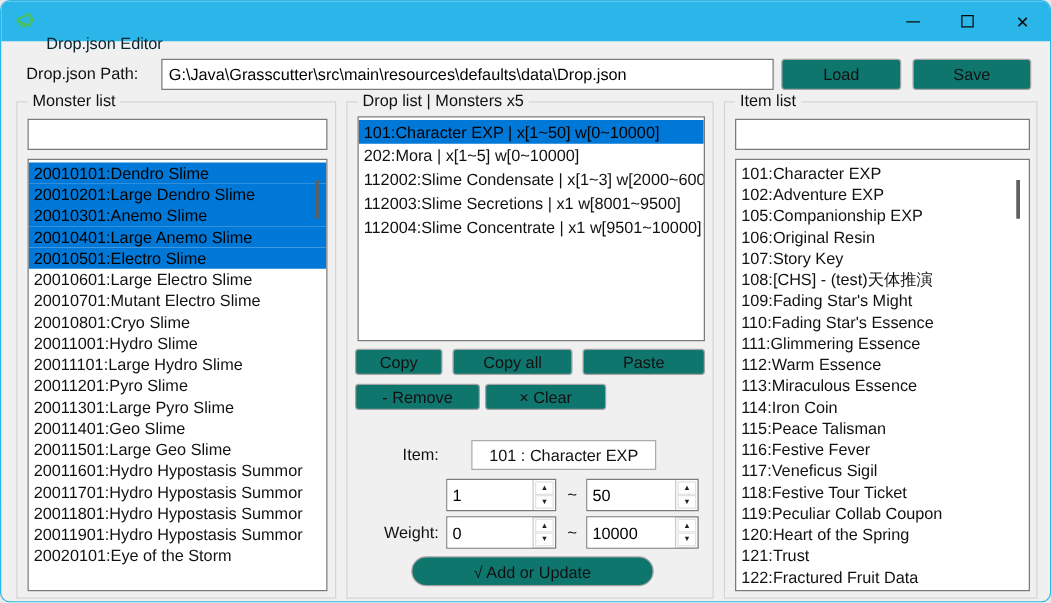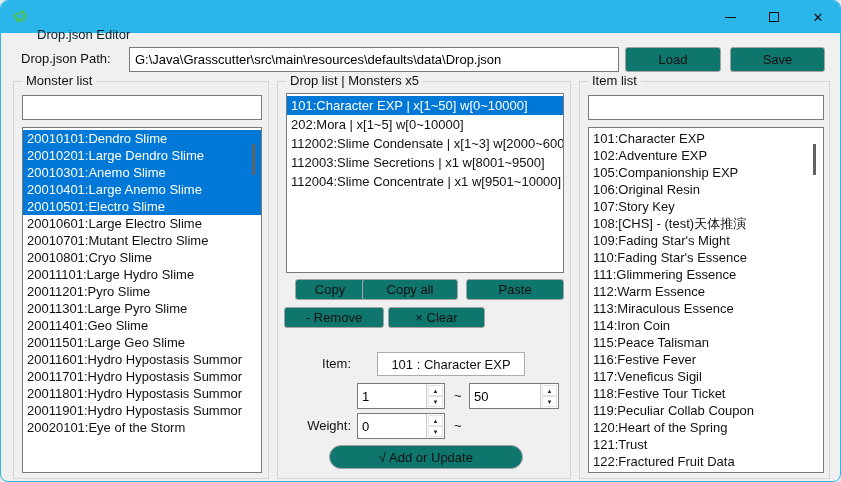--- a/index.html
+++ b/index.html
@@ -37,21 +37,21 @@
     position:absolute; top:-9px; left:8px; background:#f0f0f0;
     padding:0 4px; font-size:13px; white-space:nowrap;
   }
   
   .lb {
     position:absolute; background:#fff; border:1px solid #7a7a7a;
     overflow:hidden; padding-top:2px;
   }
   .lrow { height:17px; line-height:17px; padding-left:4px; white-space:nowrap; overflow:hidden; }
   .lb.wide-rows .lrow { height:19px; line-height:19px; }
-  .lrow.sel { background:#0078d7; color:#ffffff; }
+  .lrow.sel { background:#0078d7; color:#000000; }
   .thumb { position:absolute; width:3px; background:#606060; }
   
   .spin { position:absolute; display:flex; background:#fff; border:1px solid #7a7a7a; }
   .spin input {
     border:none; outline:none; flex:1; min-width:0; padding-left:4px;
     font-family:"Liberation Sans",sans-serif; font-size:13px;
   }
   .arrows { width:18px; display:flex; flex-direction:column; border-left:1px solid #c9c9c9; padding:1px; }
   .arrow {
     flex:1; display:flex; align-items:center; justify-content:center;
@@ -98,20 +98,21 @@
     <input class="tf" style="left: 8px; top: 13px; width: 240px; height: 25px;" value="">
     <div class="lb" style="left:8px; top:45px; width:240px; height:346px;">
         <div class="lrow sel">20010101:Dendro Slime</div>
         <div class="lrow sel">20010201:Large Dendro Slime</div>
         <div class="lrow sel">20010301:Anemo Slime</div>
         <div class="lrow sel">20010401:Large Anemo Slime</div>
         <div class="lrow sel">20010501:Electro Slime</div>
         <div class="lrow">20010601:Large Electro Slime</div>
         <div class="lrow">20010701:Mutant Electro Slime</div>
         <div class="lrow">20010801:Cryo Slime</div>
+        <div class="lrow">20011001:Hydro Slime</div>
         <div class="lrow">20011101:Large Hydro Slime</div>
         <div class="lrow">20011201:Pyro Slime</div>
         <div class="lrow">20011301:Large Pyro Slime</div>
         <div class="lrow">20011401:Geo Slime</div>
         <div class="lrow">20011501:Large Geo Slime</div>
         <div class="lrow">20011601:Hydro Hypostasis Summor</div>
         <div class="lrow">20011701:Hydro Hypostasis Summor</div>
         <div class="lrow">20011801:Hydro Hypostasis Summor</div>
         <div class="lrow">20011901:Hydro Hypostasis Summor</div>
         <div class="lrow">20020101:Eye of the Storm</div>
@@ -122,21 +123,21 @@
   <div class="grp" style="left:276px; top:80px; width:294px; height:398px;">
     <span class="grp-title">Drop list | Monsters x5</span>
     <div class="lb wide-rows" style="left:8px; top:11px; width:278px; height:180px;">
         <div class="lrow sel">101:Character EXP | x[1~50] w[0~10000]</div>
         <div class="lrow">202:Mora | x[1~5] w[0~10000]</div>
         <div class="lrow">112002:Slime Condensate | x[1~3] w[2000~6000]</div>
         <div class="lrow">112003:Slime Secretions | x1 w[8001~9500]</div>
         <div class="lrow">112004:Slime Concentrate | x1 w[9501~10000]</div>
       </div>
 
-    <button class="btn" style="left:6px; top:197px; width:70px; height:21px;margin-left:11px;">Copy</button>
+    <button class="btn" style="left:6px; top:197px; width:70px; height:21px;">Copy</button>
     <button class="btn" style="left:84px; top:197px; width:96px; height:21px;">Copy all</button>
     <button class="btn" style="left:188px; top:197px; width:98px; height:21px;">Paste</button>
     <button class="btn" style="left:6px; top:225px; width:100px; height:21px;">- Remove</button>
     <button class="btn" style="left:110px; top:225px; width:97px; height:21px;">× Clear</button>
 
     <div class="lbl" style="left:0; top:270px; width:73px; text-align:right;">Item:</div>
     <div class="item-display" style="left:99px; top:270px; width:148px; height:24px;">101 : Character EXP</div>
 
     <div class="spin" style="left:79px; top:301px; width:88px; height:26px;">
       <input value="1" style="">
@@ -156,20 +157,27 @@
 
     <div class="lbl" style="left:0; top:332px; width:73px; text-align:right;">Weight:</div>
     <div class="spin" style="left:79px; top:331px; width:88px; height:26px;">
       <input value="0" style="">
       <div class="arrows">
         <div class="arrow">▲</div>
         <div class="arrow">▼</div>
       </div>
     </div>
     <div class="tilde" style="left:176px; top:332px;">~</div>
+    <div class="spin" style="left:191px; top:331px; width:90px; height:26px;">
+      <input value="10000" style="">
+      <div class="arrows">
+        <div class="arrow">▲</div>
+        <div class="arrow">▼</div>
+      </div>
+    </div>
 
     <button class="btn" style="left:51px; top:363px; width:194px; height:24px;border-radius:12px;">√ Add or Update</button>
   </div>
 
   <div class="grp" style="left:578px; top:80px; width:251px; height:398px;">
     <span class="grp-title">Item list</span>
     <input class="tf" style="left: 8px; top: 13px; width: 236px; height: 25px;" value="">
     <div class="lb" style="left:8px; top:45px; width:236px; height:346px;">
         <div class="lrow">101:Character EXP</div>
         <div class="lrow">102:Adventure EXP</div>

